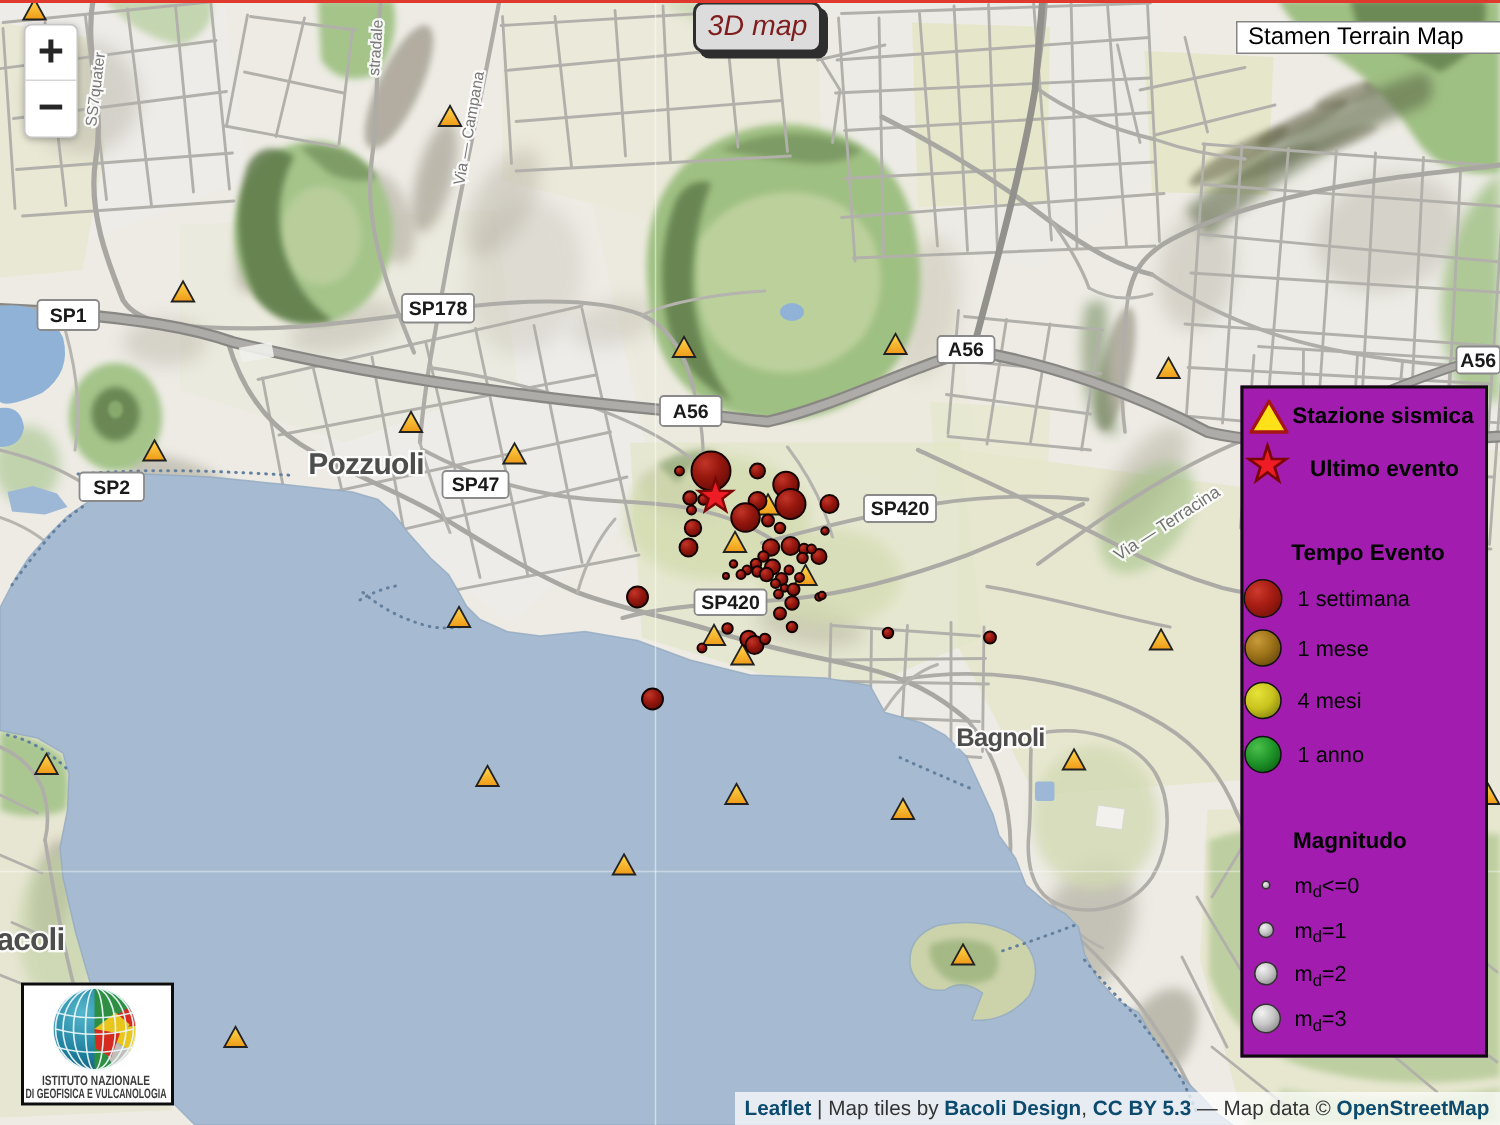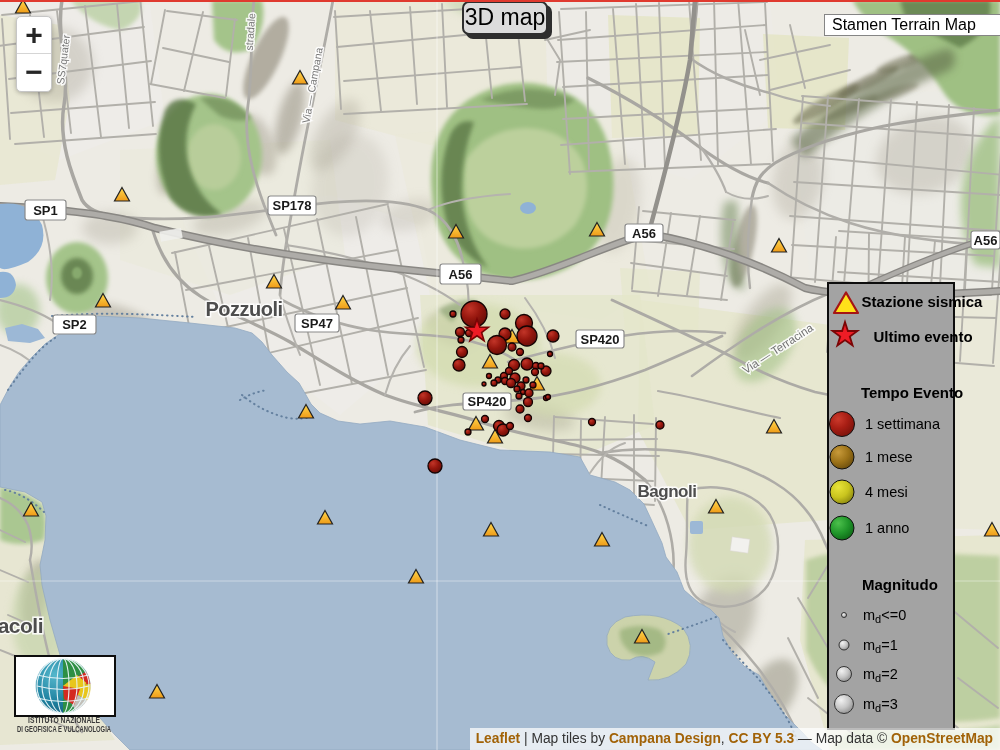--- a/index.html
+++ b/index.html
@@ -3,27 +3,27 @@
 <meta charset="utf-8">
 <style>
   html,body{margin:0;padding:0;}
   body{width:1000px;height:750px;overflow:hidden;font-family:"Liberation Sans",sans-serif;position:relative;background:#edebe4;}
   #map{position:absolute;left:0;top:0;width:1000px;height:750px;}
   .ui{position:absolute;}
   #topline{left:0;top:0;width:1000px;height:2px;background:#e03a2f;z-index:30;}
   #zoomctl{left:16px;top:16px;width:34px;height:74px;background:#fff;border:1px solid #c6c6c6;border-radius:5px;z-index:20;box-shadow:0 1px 4px rgba(0,0,0,0.25);}
   .zin,.zout{width:34px;height:36px;text-align:center;color:#262626;font-weight:bold;font-size:30px;line-height:36px;}
   .zin{border-bottom:1px solid #d5d5d5;}
-  #btn3d{left:462px;top:1px;width:82px;height:30px;background:#dcdcdc;border:2px solid #2e2e2e;border-radius:7px;box-shadow:4px 4px 0 0 #2e2e2e;z-index:20;text-align:center;font-size:23px;color:#000000;line-height:29px;}
+  #btn3d{left:462px;top:1px;width:82px;height:30px;background:#dcdcdc;border:2px solid #2e2e2e;border-radius:7px;box-shadow:4px 4px 0 0 #2e2e2e;z-index:20;text-align:center;font-size:19px;color:#7f1d1d;line-height:29px;font-style:italic;}
   #sel{left:787px;top:14px;width:201px;height:22px;background:#fff;border:1px solid #858585;z-index:20;font-size:16px;color:#000;line-height:20px;padding-left:7px;box-sizing:border-box;margin-left:37px;}
   #sel svg{position:absolute;right:8px;top:6px;}
-  #legend{left:827px;top:282px;width:128px;height:448px;background:#a3a3a3;border:2px solid #0d0d0d;box-sizing:border-box;z-index:20;}
-  #ingv{left:14px;top:655px;width:102px;height:62px;background:#fff;border:2.5px solid #0d0d0d;box-sizing:border-box;z-index:20;}
+  #legend{left:827px;top:257px;width:165px;height:448px;background:#a21caf;border:2px solid #0d0d0d;box-sizing:border-box;z-index:20;}
+  #ingv{left:14px;top:655px;width:102px;height:82px;background:#fff;border:2.5px solid #0d0d0d;box-sizing:border-box;z-index:20;}
   #attrib{right:0px;top:728px;height:22px;background:rgba(255,255,255,0.72);z-index:25;font-size:13.8px;color:#333;padding:3px 7px 0 6px;white-space:nowrap;}
-  #attrib b{color:#a16207;}
+  #attrib b{color:#0c4a6e;}
 </style>
 </head>
 <body>
 <div id="map"><svg id="mapsvg" width="1000" height="750" viewBox="0 0 1000 750">
 <defs>
 <radialGradient id="gred" cx="0.35" cy="0.3" r="0.85">
  <stop offset="0" stop-color="#c23528"></stop>
           <stop offset="0.45" stop-color="#96170e"></stop>
           <stop offset="1" stop-color="#5c0b06"></stop>
 </radialGradient>
@@ -529,13 +529,13 @@
 <ellipse cx="47" cy="29" rx="14" ry="27.5" fill="none" stroke="#e8f4f8" stroke-width="1.1" opacity="0.95"></ellipse>
 <ellipse cx="47" cy="29" rx="21" ry="27.5" fill="none" stroke="#e8f4f8" stroke-width="1.1" opacity="0.95"></ellipse>
 <ellipse cx="47" cy="29" rx="26" ry="27.5" fill="none" stroke="#e8f4f8" stroke-width="1.1" opacity="0.95"></ellipse>
 <path d="M21,18 Q47,25 73,18" fill="none" stroke="#e8f4f8" stroke-width="1.1" opacity="0.95"></path>
 <path d="M21,29 Q47,36 73,29" fill="none" stroke="#e8f4f8" stroke-width="1.1" opacity="0.95"></path>
 <path d="M21,41 Q47,48 73,41" fill="none" stroke="#e8f4f8" stroke-width="1.1" opacity="0.95"></path>
 <circle cx="47" cy="29" r="27.5" fill="none" stroke="#ffffff" stroke-width="0.8" opacity="0.6"></circle>
 <text x="48" y="66" text-anchor="middle" font-size="9" font-weight="bold" fill="#3c3c3c" font-family="Liberation Sans,sans-serif" textLength="72" lengthAdjust="spacingAndGlyphs">ISTITUTO NAZIONALE</text>
 <text x="48" y="75" text-anchor="middle" font-size="9" font-weight="bold" fill="#3c3c3c" font-family="Liberation Sans,sans-serif" textLength="94" lengthAdjust="spacingAndGlyphs">DI GEOFISICA E VULCANOLOGIA</text>
 </svg></div>
-<div class="ui" id="attrib"><b>Leaflet</b> | Map tiles by <b>Campana Design</b>, <b>CC BY 5.3</b> — Map data © <b>OpenStreetMap</b></div>
+<div class="ui" id="attrib"><b>Leaflet</b> | Map tiles by <b>Bacoli Design</b>, <b>CC BY 5.3</b> — Map data © <b>OpenStreetMap</b></div>
 
 </body></html>

